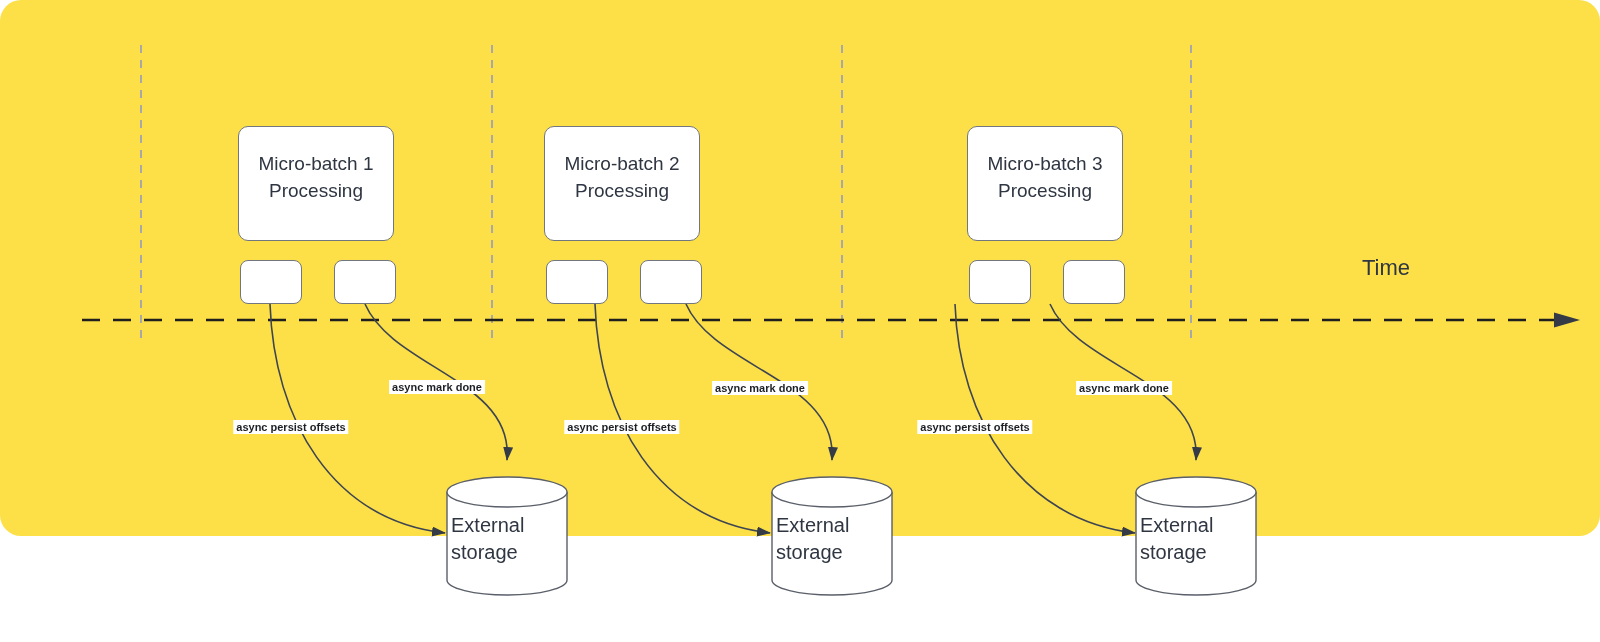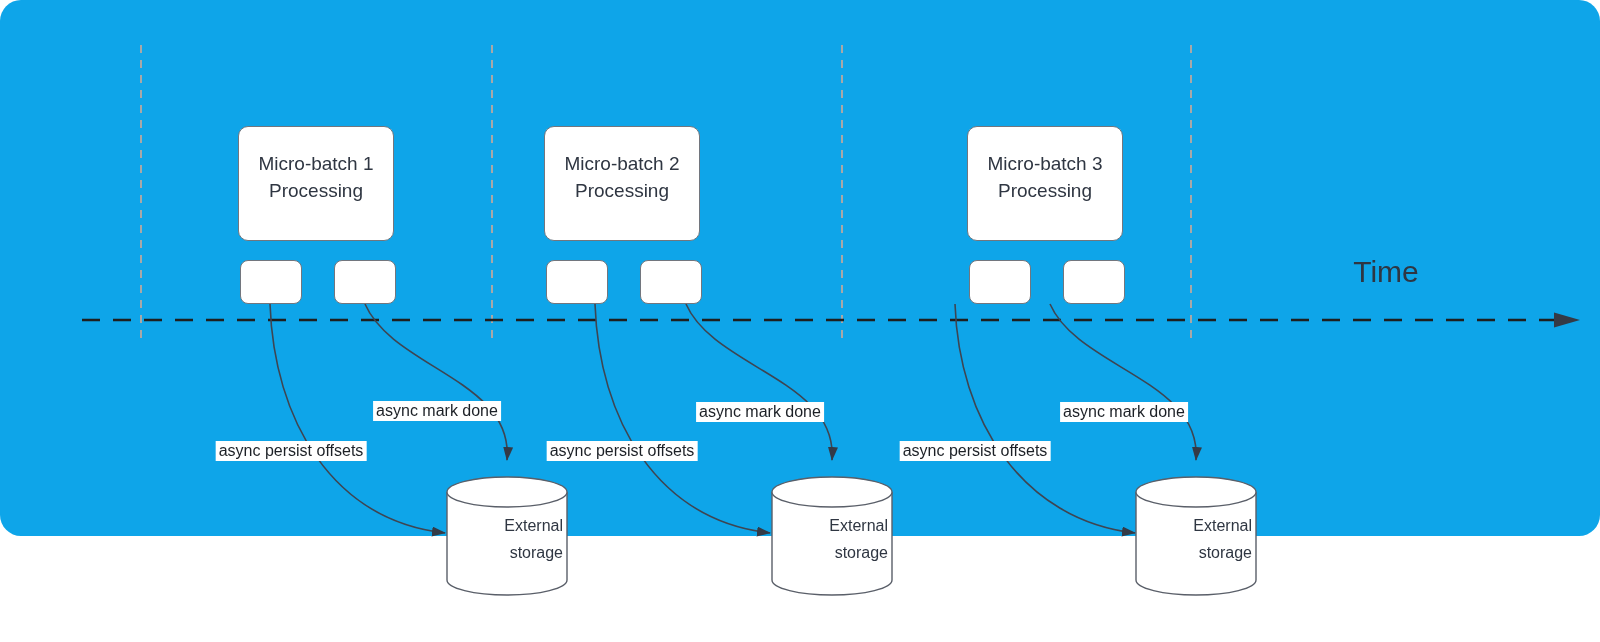--- a/index.html
+++ b/index.html
@@ -2,21 +2,21 @@
 <html style="--gridline: #a8a8a8; --axis: #1f1f1f; --curve: #3e4552; --arrow: #343a46; --box-border: #72767e; --cyl-border: #5a5f69; --text: #2f3642; --label-text: #1c2026;"><head>
 <meta charset="utf-8">
 <style>
   html, body {
     margin: 0; padding: 0;
     width: 1600px; height: 642px;
     background: #ffffff;
     font-family: "Liberation Sans", sans-serif;
     overflow: hidden;
   }
-  .canvas { position: relative; width: 1600px; height: 536px; background: #0ea5e9; border-radius: 21px; }
+  .canvas { position: relative; width: 1600px; height: 536px; background: #fde047; border-radius: 21px; }
   .layer  { position: absolute; left: 0; top: 0; }
 
   
   .gridline { stroke: var(--gridline, #a8a8a8); stroke-width: 2; stroke-dasharray: 8 7; fill: none; }
   .axis     { stroke: var(--axis, #1f1f1f); stroke-width: 2.6; stroke-dasharray: 18 13; fill: none; }
   .axis-head{ fill: var(--arrow, #343a46); }
   .curve    { stroke: var(--curve, #3e4552); stroke-width: 1.6; fill: none; }
   .ah       { fill: var(--arrow, #343a46); }
   .cyl      { stroke: var(--cyl-border, #5a5f69); stroke-width: 1.4; fill: #ffffff; }
 
@@ -36,34 +36,34 @@
     width: 62px; height: 44px; box-sizing: border-box;
     border: 1.4px solid var(--box-border, #72767e); border-radius: 8px;
     background: #ffffff;
   }
   .task-l { left: 2px; }
   .task-r { right: -2px; }
 
   
   .lbl {
     position: absolute; transform: translate(-50%, -50%);
-    font-size: 16px; font-weight: 400; color: var(--label-text, #1c2026);
-    background: #ffffff; padding: 1px 3px; white-space: nowrap; margin-top: 24px;
+    font-size: 11px; font-weight: 700; color: var(--label-text, #1c2026);
+    background: #ffffff; padding: 1px 3px; white-space: nowrap;
   }
 
   
   .cyl-lbl {
     position: absolute; top: 512px; transform: translateX(-50%);
-    width: 112px; text-align: right;
-    font-size: 16px; line-height: 27px; color: var(--text, #2f3642);
+    width: 112px; text-align: left;
+    font-size: 20px; line-height: 27px; color: var(--text, #2f3642);
   }
 
   .time-lbl {
     position: absolute; left: 1340px; top: 255px; width: 92px;
-    text-align: center; font-size: 30px; color: var(--text, #2f3642);
+    text-align: center; font-size: 22px; color: var(--text, #2f3642);
   }
 </style>
 </head>
 <body>
 
 <div class="canvas">
 
   <svg class="layer" width="1600" height="642" viewBox="0 0 1600 642">
     <defs>
       <marker id="ah" markerWidth="16" markerHeight="12" refX="13" refY="5" orient="auto" markerUnits="userSpaceOnUse">

